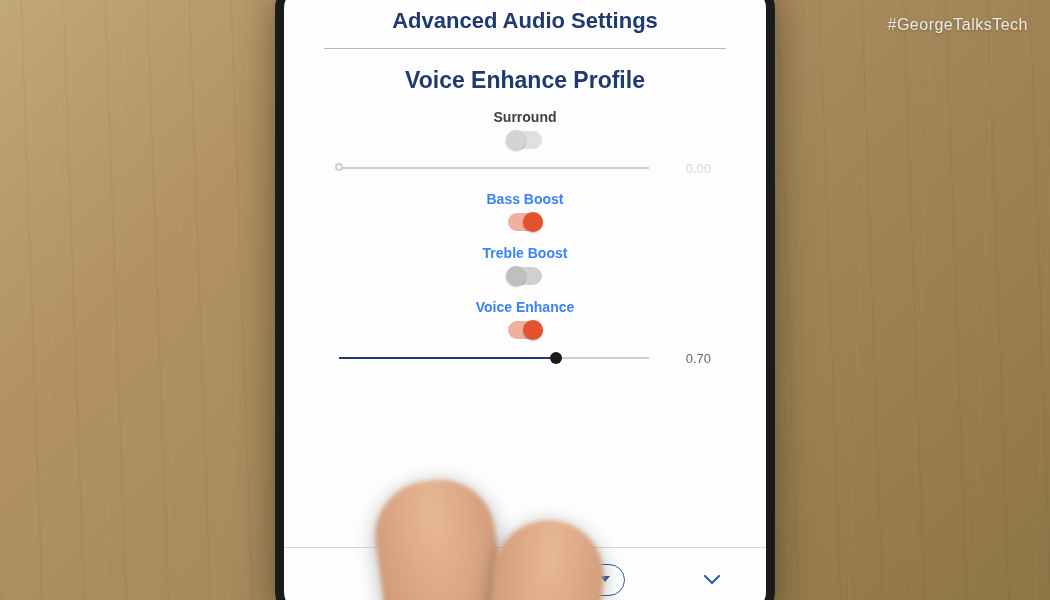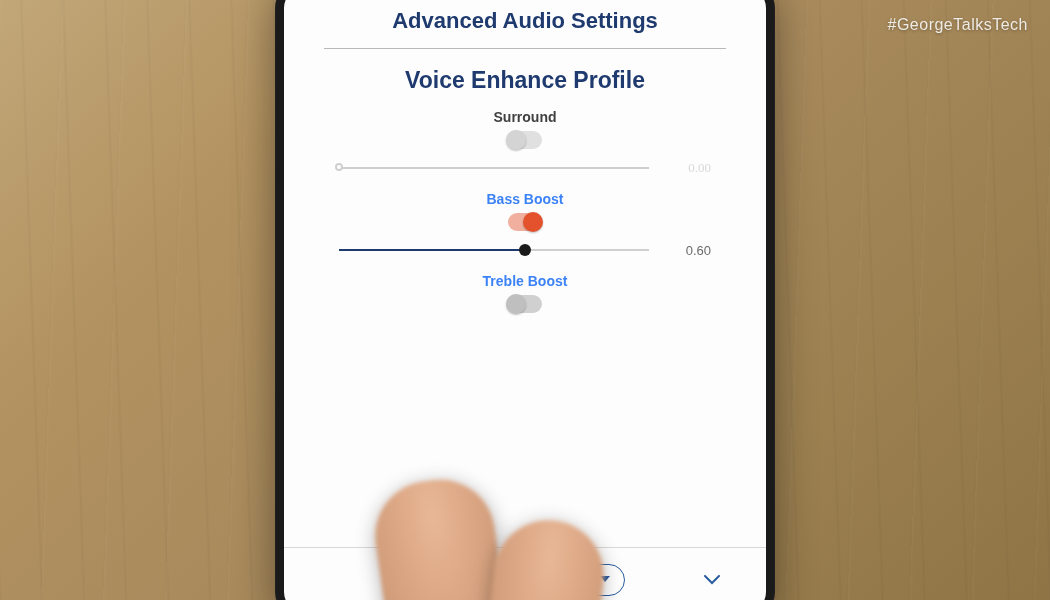--- a/index.html
+++ b/index.html
@@ -159,21 +159,21 @@
       width: 8px;
       height: 8px;
       top: 4px;
     }
     .slider-value {
       width: 42px;
       font-size: 13px;
       color: #6a6a6a;
       text-align: right;
     }
-    .slider-value.disabled { color: #d8d8d8; font-family: Liberation Serif, serif; }
+    .slider-value.disabled { color: #d8d8d8; }
     .bottom-divider {
       height: 1px;
       background: #d8d8d8;
       margin: 8px 0 0 0;
     }
     .bottom-bar {
       height: 64px;
       display: flex;
       align-items: center;
       justify-content: center;
@@ -272,39 +272,47 @@
         </div>
       </div>
 
       <div class="control-group">
         <div class="control-label">Bass Boost</div>
         <div class="toggle-row">
           <div class="toggle on">
             <div class="toggle-knob"></div>
           </div>
         </div>
-        <div class="slider-row">
-          <div class="slider">
-            <div class="slider-track"></div>
-            <div class="slider-fill" style="width:60%"></div>
-            <div class="slider-thumb" style="left:60%"></div>
-          </div>
-          <div class="slider-value">0.60</div>
-        </div>
       </div>
 
       <div class="control-group">
         <div class="control-label">Treble Boost</div>
         <div class="toggle-row">
           <div class="toggle off">
             <div class="toggle-knob"></div>
           </div>
         </div>
       </div>
 
+      <div class="control-group">
+        <div class="control-label">Voice Enhance</div>
+        <div class="toggle-row">
+          <div class="toggle on">
+            <div class="toggle-knob"></div>
+          </div>
+        </div>
+        <div class="slider-row">
+          <div class="slider">
+            <div class="slider-track"></div>
+            <div class="slider-fill" style="width:70%"></div>
+            <div class="slider-thumb" style="left:70%"></div>
+          </div>
+          <div class="slider-value">0.70</div>
+        </div>
+      </div>
 
     </div>
 
     <div class="bottom-divider"></div>
 
     <div class="bottom-bar">
       <div class="dropdown">
         <span class="dropdown-label"></span>
         <span class="dropdown-caret"></span>
       </div>

